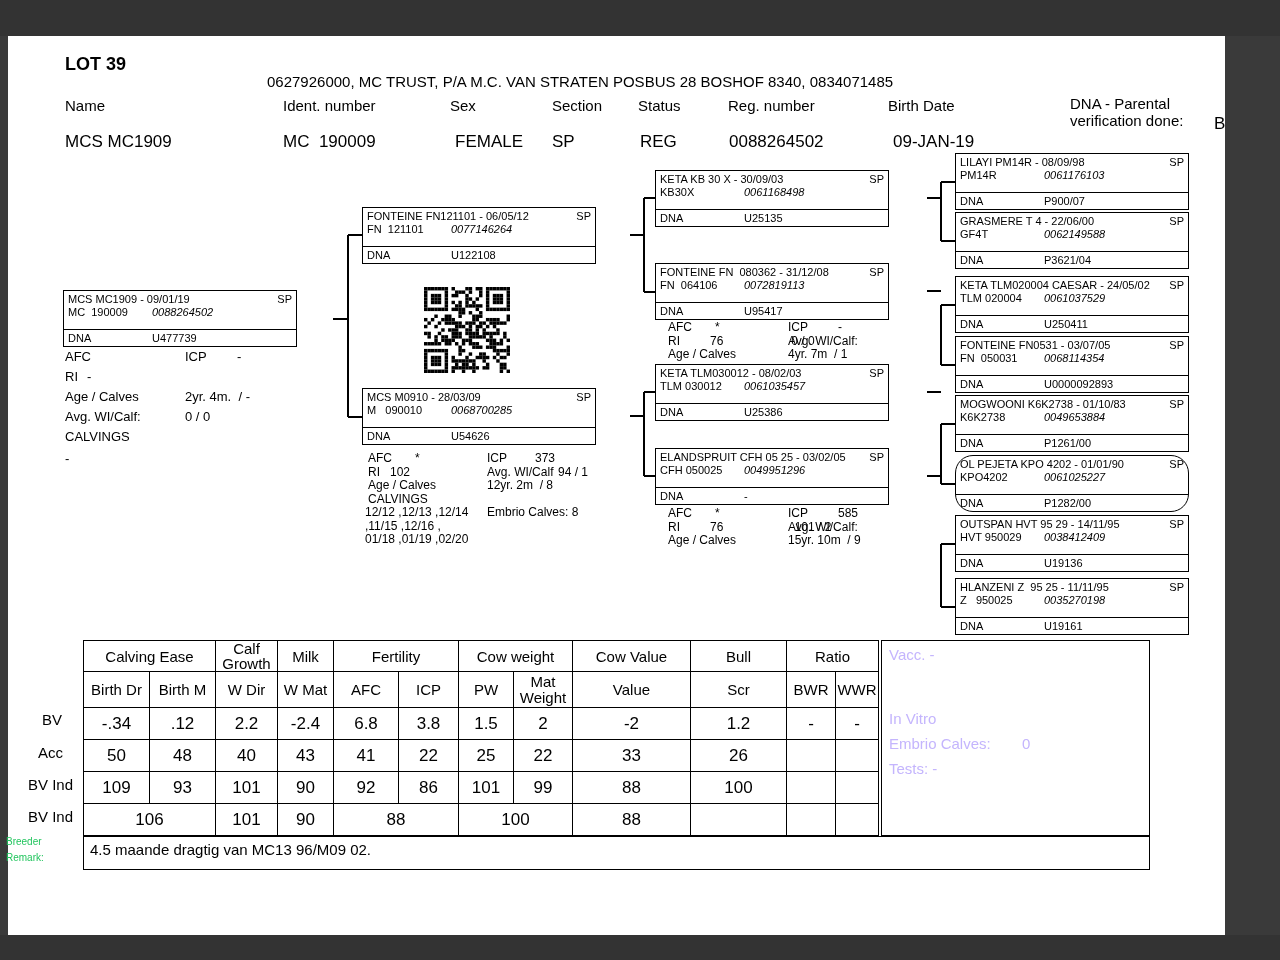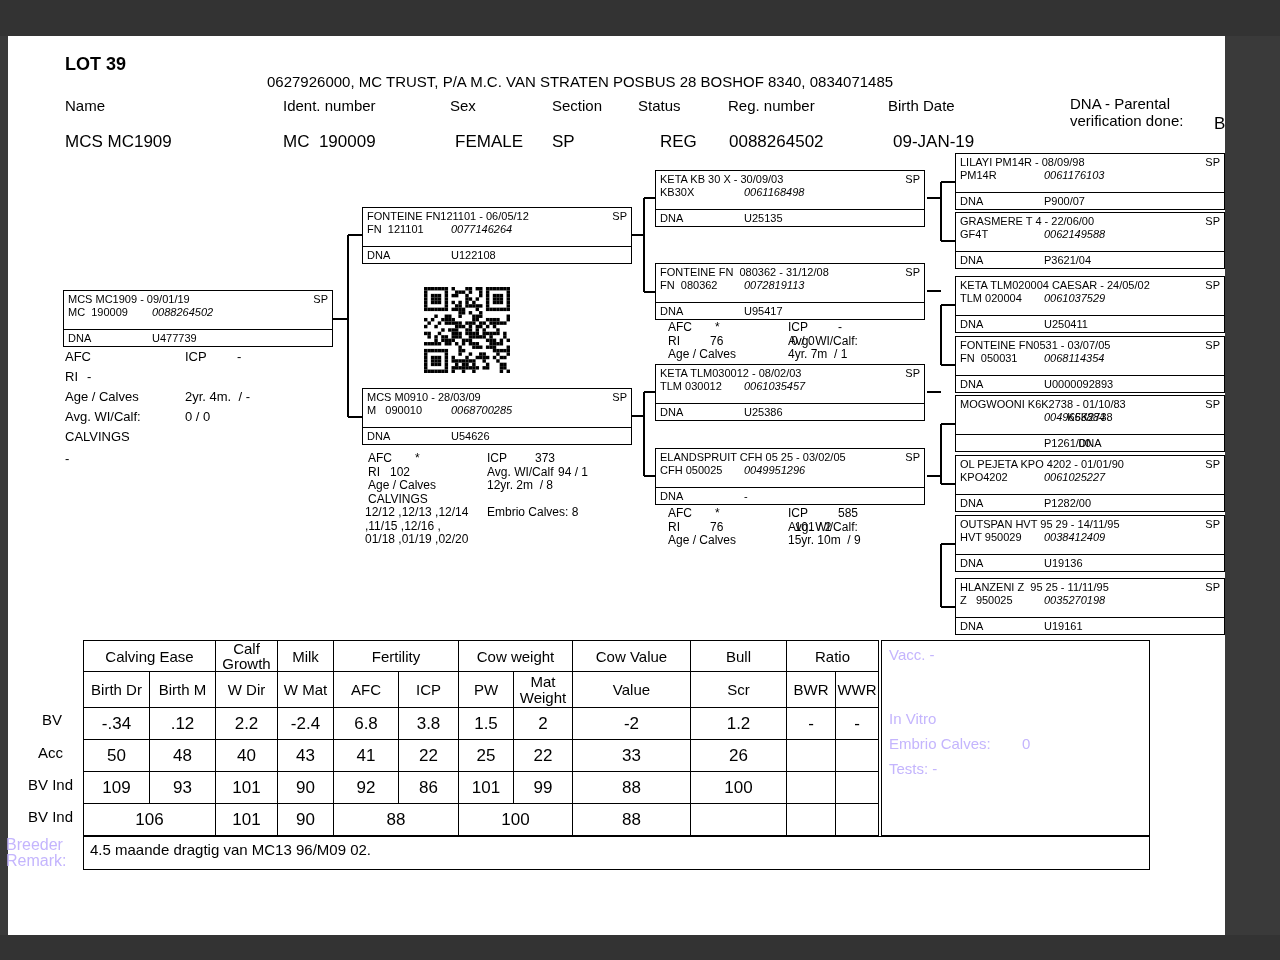--- a/index.html
+++ b/index.html
@@ -6,21 +6,21 @@
   html,body{background:#222;}
   body{font-family:"Liberation Sans",sans-serif;}
   #screen{position:relative;width:1280px;height:960px;background:#3a3a3a;overflow:hidden;margin:0 auto;}
   .page-bg{position:absolute;left:8px;top:36px;width:1217px;height:899px;background:#fff;}
   .abs{position:absolute;color:#000;}
   .pre{white-space:pre;}
   .lot{font-size:18px;font-weight:bold;}
   .contact{font-size:15px;}
   .lbl{font-size:15px;}
   .val{font-size:17px;}
-  .pbox{position:absolute;width:270px;height:57px;border:1px solid #000;background:#fff;font-size:11px;color:#000;}
+  .pbox{position:absolute;width:234px;height:57px;border:1px solid #000;background:#fff;font-size:11px;color:#000;}
   .prow1{display:flex;justify-content:space-between;padding:2px 4px 0 4px;line-height:12px;}
   .prow2{position:relative;padding:1px 4px 0 4px;line-height:12px;}
   .prow2 .preg{position:absolute;left:88px;top:1px;font-style:italic;}
   .pdna{position:absolute;left:0;right:0;bottom:0;height:17px;border-top:1px solid #000;padding:2px 4px 0 4px;line-height:12px;}
   .pdna .pdnaval{position:absolute;left:88px;top:2px;}
   .stats{position:absolute;color:#000;}
   .srow{position:relative;}
   .srow span{position:absolute;white-space:pre;}
   .st-main .srow{height:20px;font-size:13px;}
   .st-sm .srow{height:13.5px;font-size:12px;}
@@ -29,21 +29,21 @@
   table.bv{position:absolute;left:83px;top:640px;border-collapse:collapse;table-layout:fixed;background:#fff;}
   table.bv th,table.bv td{border:1px solid #000;text-align:center;vertical-align:middle;font-weight:normal;color:#000;padding:0;}
   tr.grp th{font-size:15px;line-height:15px;height:28px;}
   tr.sub th{font-size:15px;line-height:16px;height:36px;}
   tr.dat td{font-size:17px;height:32px;}
   .rowlabel{position:absolute;font-size:15px;color:#000;}
   .sidebox{position:absolute;left:881px;top:640px;width:269px;height:196px;border:1px solid #000;background:#fff;}
   .side-txt{position:absolute;font-size:15px;color:#c4b5fd;}
   .remarkbox{position:absolute;left:83px;top:836px;width:1067px;height:34px;border:1px solid #000;font-size:15px;padding:4px 6px;color:#000;background:#fff;}
   .footnote{position:absolute;left:85px;top:875px;font-size:15px;color:#000;}
-  .breeder-lbl{position:absolute;font-size:16px;color:#c4b5fd;}
+  .breeder-lbl{position:absolute;font-size:10px;color:#22c55e;}
 </style>
 </head>
 <body>
 
 <div id="screen">
   <div class="page-bg"></div>
 
   <div class="abs lot" style="left:65px;top:54px;">LOT 39</div>
   <div class="abs contact" style="left:267px;top:73px;">0627926000, MC TRUST, P/A M.C. VAN STRATEN POSBUS 28 BOSHOF 8340, 0834071485</div>
 
@@ -57,21 +57,21 @@
   <div class="abs lbl" style="left:1070px;top:95px;width:158px;">
     <span>DNA - Parental</span><br>
     <span>verification done:</span>
   </div>
   <div class="abs val" style="left:1214px;top:114px;">B</div>
 
   <div class="abs val" style="left:65px;top:132px;">MCS MC1909</div>
   <div class="abs val pre" style="left:283px;top:132px;">MC  190009</div>
   <div class="abs val" style="left:455px;top:132px;">FEMALE</div>
   <div class="abs val" style="left:552px;top:132px;">SP</div>
-  <div class="abs val" style="left:660px;top:132px;">REG</div>
+  <div class="abs val" style="left:640px;top:132px;">REG</div>
   <div class="abs val" style="left:729px;top:132px;">0088264502</div>
   <div class="abs val" style="left:893px;top:132px;">09-JAN-19</div>
 
   <svg class="connectors" width="1280" height="960">
     <path d="M333 319 H348 M348 235 V417 M348 235 H362 M348 417 H362
              M630 235 H644 M644 198 V292 M644 198 H655 M644 292 H655
              M630 416 H644 M644 392 V476 M644 392 H655 M644 476 H655
              M927 198 H941 M941 182 V241 M941 182 H955 M941 241 H955
              M927 291 H941 M941 305 V365 M941 305 H955 M941 365 H955
              M927 392 H941 M941 424 V484 M941 424 H955 M941 484 H955
@@ -426,21 +426,21 @@
         <span>SP</span>
       </div>
     <div class="prow2"><span class="pre">KB30X</span><span class="preg">0061168498</span></div>
     <div class="pdna"><span>DNA</span><span class="pdnaval">U25135</span></div>
   </div>
   <div class="pbox" style="left:655px;top:263px;">
     <div class="prow1">
         <span class="pre">FONTEINE FN  080362 - 31/12/08</span>
         <span>SP</span>
       </div>
-    <div class="prow2"><span class="pre">FN  080362</span><span class="preg">0072819113</span></div>
+    <div class="prow2"><span class="pre">FN  064106</span><span class="preg">0072819113</span></div>
     <div class="pdna"><span>DNA</span><span class="pdnaval">U95417</span></div>
   </div>
   <div class="pbox" style="left:655px;top:364px;">
     <div class="prow1">
         <span class="pre">KETA TLM030012 - 08/02/03</span>
         <span>SP</span>
       </div>
     <div class="prow2"><span class="pre">TLM 030012</span><span class="preg">0061035457</span></div>
     <div class="pdna"><span>DNA</span><span class="pdnaval">U25386</span></div>
   </div>
@@ -477,29 +477,29 @@
     <div class="pdna"><span>DNA</span><span class="pdnaval">U250411</span></div>
   </div>
   <div class="pbox" style="left:955px;top:336px;">
     <div class="prow1">
         <span class="pre">FONTEINE FN0531 - 03/07/05</span>
         <span>SP</span>
       </div>
     <div class="prow2"><span class="pre">FN  050031</span><span class="preg">0068114354</span></div>
     <div class="pdna"><span>DNA</span><span class="pdnaval">U0000092893</span></div>
   </div>
-  <div class="pbox" style="left:955px;top:395px;text-align:center;">
+  <div class="pbox" style="left:955px;top:395px;">
     <div class="prow1">
         <span class="pre">MOGWOONI K6K2738 - 01/10/83</span>
         <span>SP</span>
       </div>
     <div class="prow2"><span class="pre">K6K2738</span><span class="preg">0049653884</span></div>
     <div class="pdna"><span>DNA</span><span class="pdnaval">P1261/00</span></div>
   </div>
-  <div class="pbox" style="left:955px;top:455px;">
+  <div class="pbox" style="left:955px;top:455px;border-radius:18px;">
     <div class="prow1">
         <span class="pre">OL PEJETA KPO 4202 - 01/01/90</span>
         <span>SP</span>
       </div>
     <div class="prow2"><span class="pre">KPO4202</span><span class="preg">0061025227</span></div>
     <div class="pdna"><span>DNA</span><span class="pdnaval">P1282/00</span></div>
   </div>
   <div class="pbox" style="left:955px;top:515px;">
     <div class="prow1">
         <span class="pre">OUTSPAN HVT 95 29 - 14/11/95</span>

